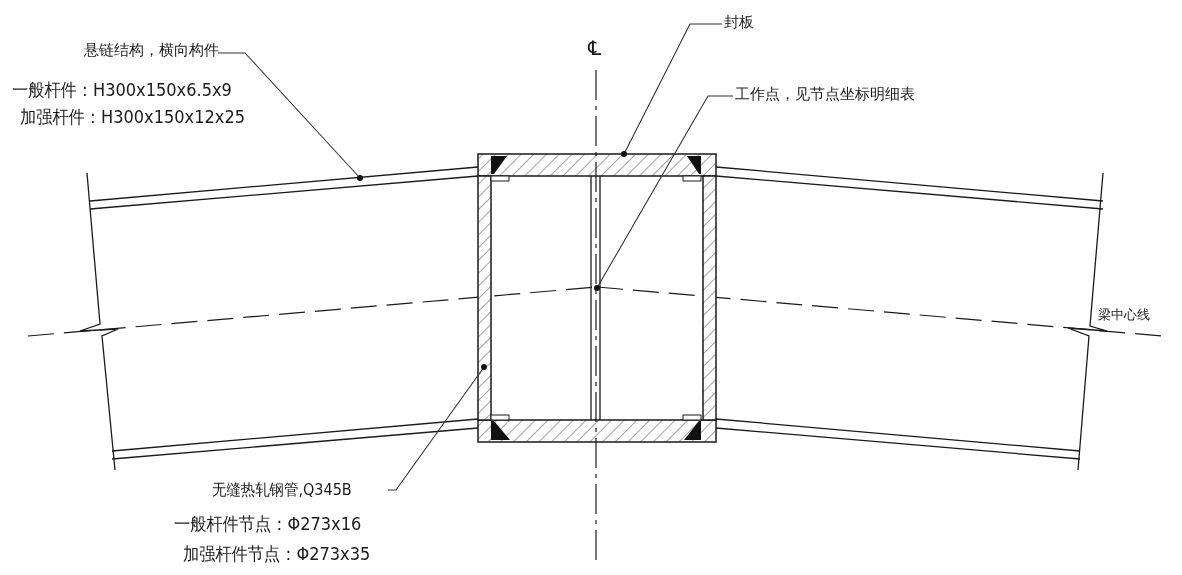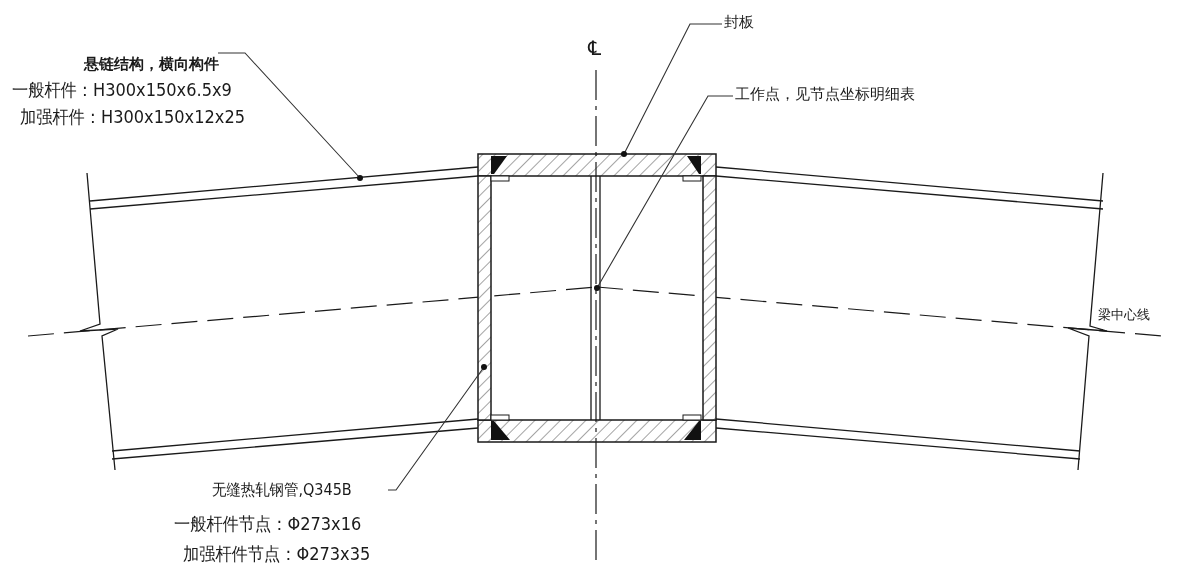--- a/index.html
+++ b/index.html
@@ -83,21 +83,21 @@
     <polyline points="388,490 396,490 484,367"></polyline>
   </g>
   <g fill="#111">
     <circle cx="360" cy="178" r="3"></circle>
     <circle cx="624" cy="154" r="3"></circle>
     <circle cx="597" cy="288" r="3"></circle>
     <circle cx="484" cy="367" r="3"></circle>
   </g>
 </svg>
 
-<div class="lbl cn" style="left:84px; top:57px;font-weight:bold;">悬链结构，横向构件</div>
+<div class="lbl cn" style="left:84px; top:43px;">悬链结构，横向构件</div>
 <div class="lbl spec" style="left:12px; top:81px;">一般杆件：H300x150x6.5x9</div>
 <div class="lbl spec" style="left:20px; top:108px;">加强杆件：H300x150x12x25</div>
 <div class="lbl cl" style="left:588px; top:38px;">℄</div>
 <div class="lbl cn" style="left:724px; top:15px;">封板</div>
 <div class="lbl cn" style="left:735px; top:88px;font-family:Liberation Mono, monospace;">工作点，见节点坐标明细表</div>
 <div class="lbl cn" style="left:1098px; top:308px; font-size:13px;">梁中心线</div>
 <div class="lbl spec" style="left:212px; top:482px; font-size:16px;">无缝热轧钢管,Q345B</div>
 <div class="lbl spec" style="left:174px; top:515px;">一般杆件节点：Φ273x16</div>
 <div class="lbl spec" style="left:183px; top:545px;">加强杆件节点：Φ273x35</div>
 

